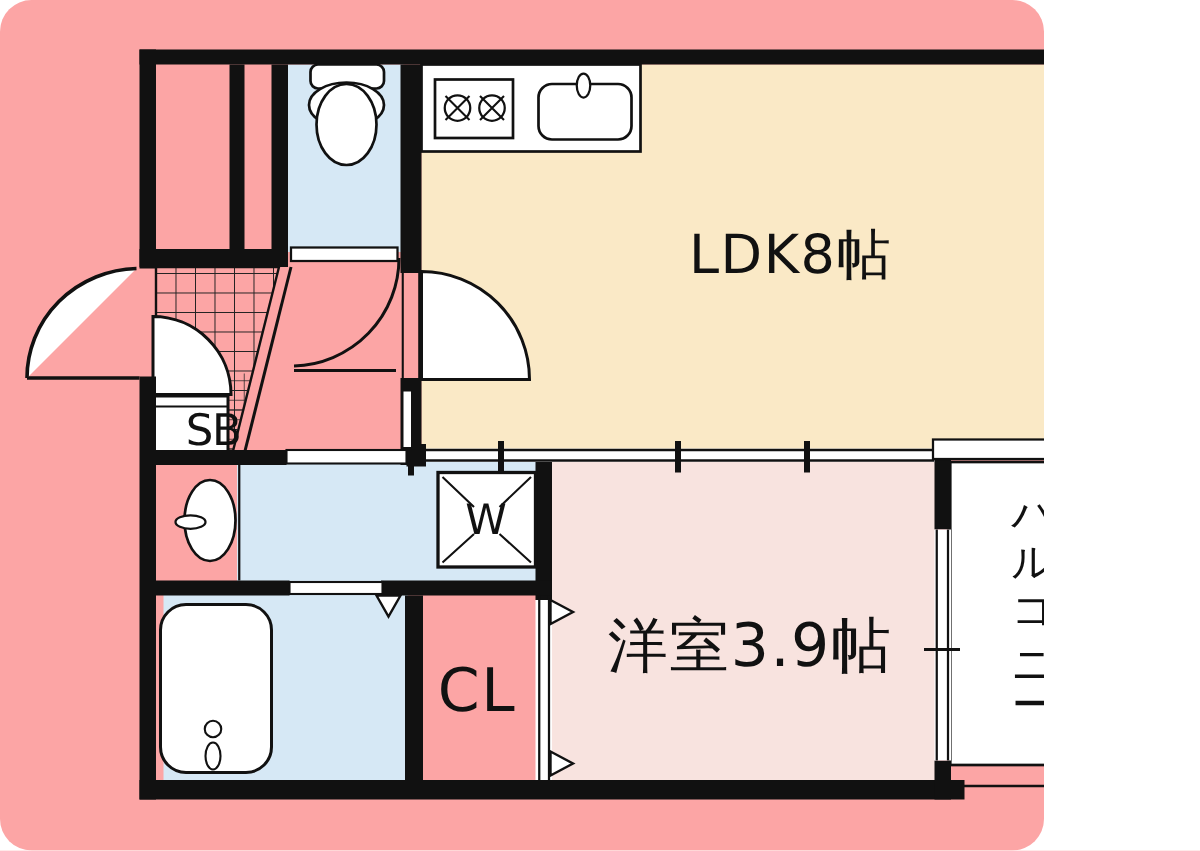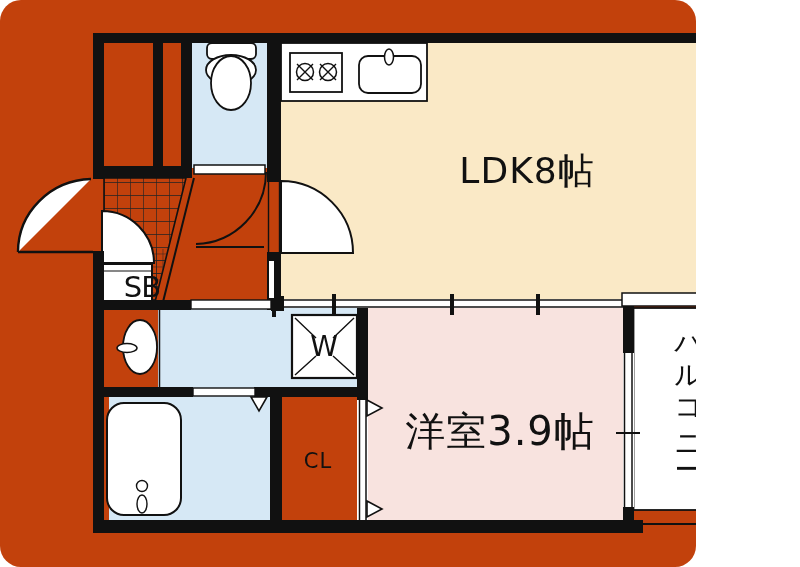--- a/index.html
+++ b/index.html
@@ -1,34 +1,34 @@
 <!DOCTYPE html>
 <html><head>
 <meta charset="utf-8">
 <style>
   html,body{margin:0;padding:0;background:#ffffff;}
   .plan-wrap{
-    position:relative;width:696px;height:567px;background:#c2410c;overflow:hidden;
+    position:relative;width:696px;height:567px;background:#fca5a5;overflow:hidden;
     font-family:"DejaVu Sans","Liberation Sans",sans-serif;
     border-radius:21px;
   }
   .plan-wrap svg{position:absolute;left:0;top:0;}
   .room-label{
     position:absolute;transform:translate(-50%,-50%);
     color:#111;white-space:nowrap;line-height:1;
   }
   .lbl-ldk{font-size:36px;letter-spacing:1px;}
   .lbl-western{font-size:40px;letter-spacing:1px;margin-top:16px;}
   .lbl-balcony{
     font-size:28px;writing-mode:vertical-rl;text-orientation:mixed;
     letter-spacing:4px;transform:translate(-50%,0);white-space:nowrap;
   }
   .lbl-sb{font-size:29px;letter-spacing:-1px;}
   .lbl-w{font-size:28px;}
-  .lbl-cl{font-size:21px;letter-spacing:1px;}
+  .lbl-cl{font-size:40px;letter-spacing:1px;}
 </style>
 </head>
 <body>
 
 <div class="plan-wrap">
 <svg width="800" height="567" viewBox="0 0 800 567">
   <defs>
     <pattern id="tileGrid" width="13" height="13" patternUnits="userSpaceOnUse">
       <path d="M 0 0 H 13 M 0 0 V 13" fill="none" stroke="#222" stroke-width="1.3"></path>
     </pattern>

